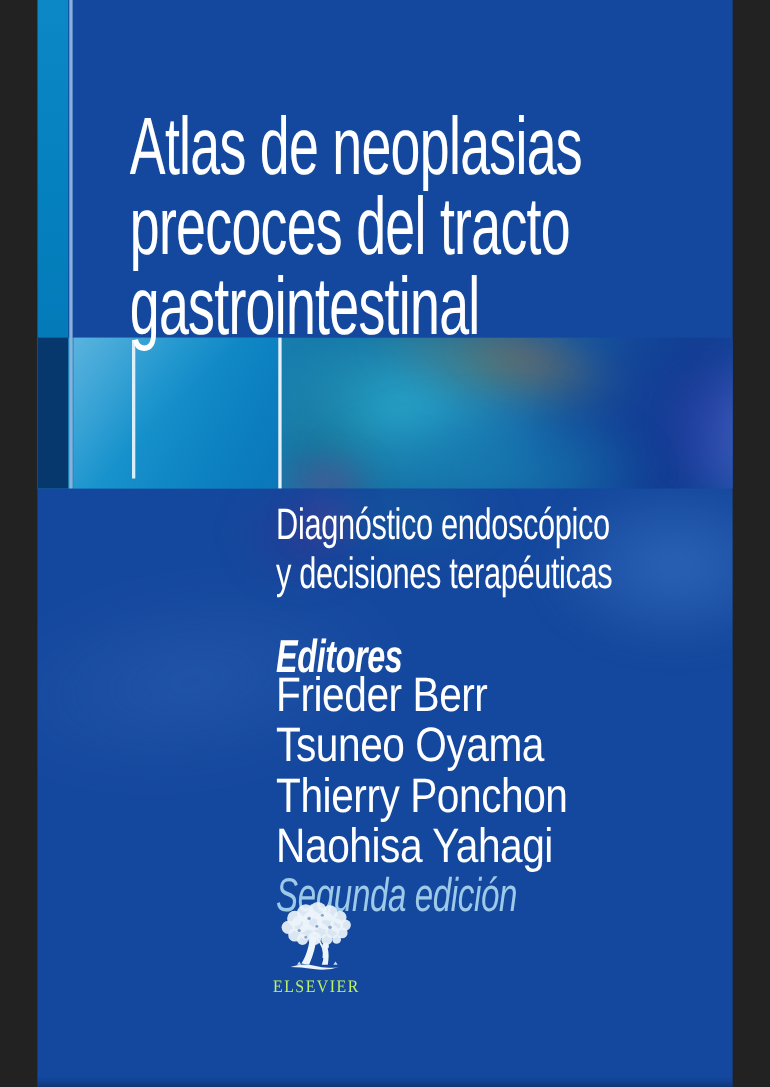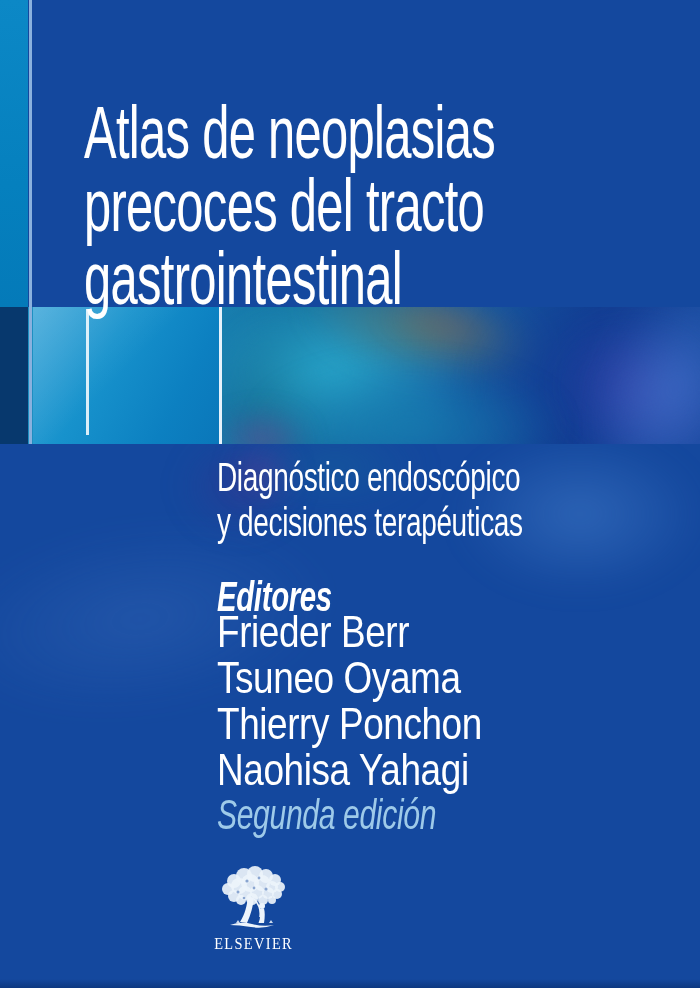--- a/index.html
+++ b/index.html
@@ -7,21 +7,21 @@
     --cyan-strip:#0A84C2;
     --navy-block:#07386D;
     --cerulean-block:#0E86C4;
     --divider-light-blue:#8AB1DE;
     --edition-text:#9ECAE9;
     --title-text:#FFFFFF;
   }
   html,body{margin:0;padding:0;background:#222;}
   #cover{
     position:relative;
-    width:700px;height:988px;
+    width:632px;height:988px;
     margin:0 auto;
     overflow:hidden;
     background:var(--base-blue);
     font-family:"Liberation Sans",sans-serif;
     color:var(--title-text);
   }
   
   .photo-band{
     position:absolute;left:0;top:307px;width:700px;height:137px;
     overflow:hidden;
@@ -79,21 +79,21 @@
     font-size:44px;line-height:46px;font-weight:400;letter-spacing:-.5px;
     transform:scaleX(.84);
   }
   .edition{
     position:absolute;left:217px;top:791px;
     font-size:43px;line-height:46px;font-style:italic;font-weight:400;letter-spacing:-.5px;
     color:var(--edition-text);
     transform:scaleX(.70);
   }
   
-  .logo{position:absolute;left:210px;top:866px;width:84px;text-align:left;color:#ffffff;}
+  .logo{position:absolute;left:210px;top:820px;width:84px;text-align:left;color:#bef264;}
   .logo svg{display:block;margin:0 auto;}
   .publisher-name{
     font-family:"Liberation Serif",serif;
     font-size:16px;letter-spacing:1.5px;margin-top:3px;
     transform:scaleX(.90);transform-origin:center top;white-space:nowrap;
   }
 </style>
 </head>
 <body>
 

